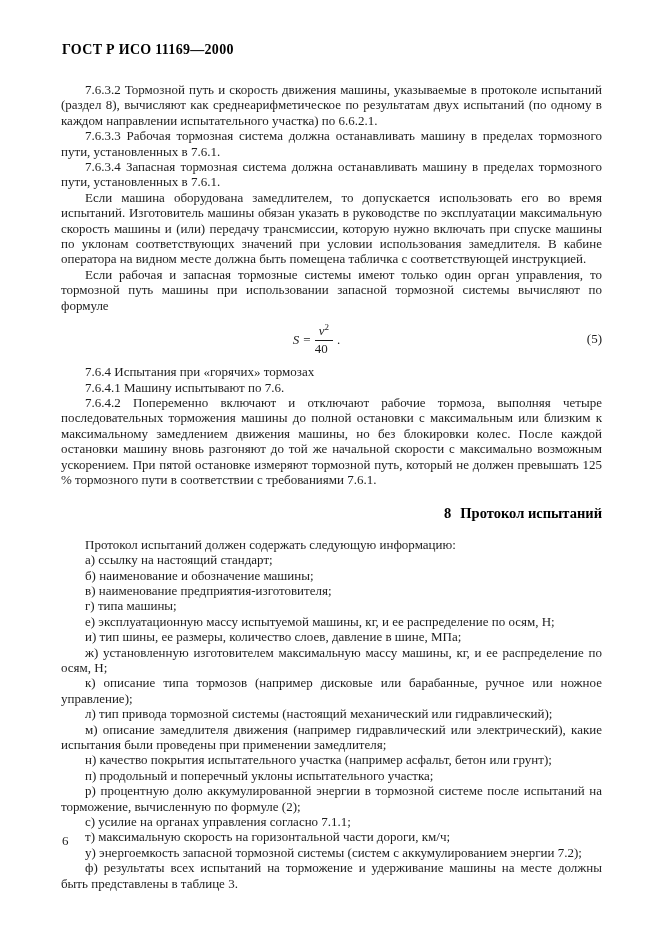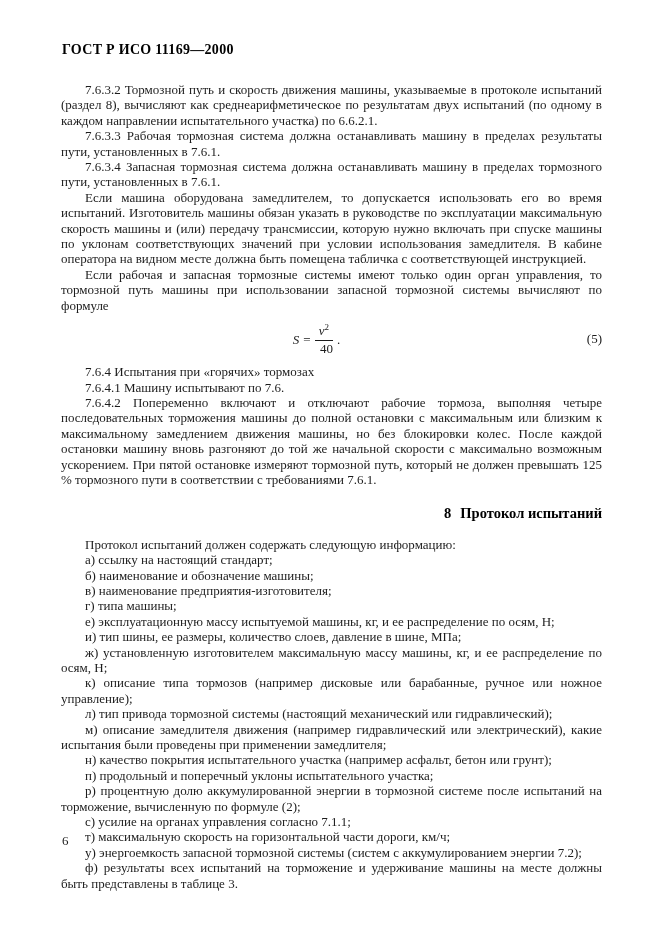--- a/index.html
+++ b/index.html
@@ -49,21 +49,21 @@
     display: inline-flex;
     align-items: center;
     gap: 4px;
     font-size: 13px;
     margin-right: 30px;
   }
   .f-var { font-style: italic; }
   .frac {
     display: inline-block;
     vertical-align: middle;
-    text-align: right;
+    text-align: left;
     line-height: 1.15;
   }
   .frac .num {
     display: block;
     border-bottom: 1px solid #1c1c1c;
     padding: 0 4px 1px 4px;
   }
   .frac .num sup {
     font-size: 9px;
     font-style: normal;
@@ -95,21 +95,21 @@
 </head>
 <body>
 
 <div class="page">
 
   <div class="doc-header">ГОСТ Р ИСО 11169—2000</div>
 
   <div class="text-block">
 
     <p class="para">7.6.3.2 Тормозной путь и скорость движения машины, указываемые в протоколе испытаний (раздел 8), вычисляют как среднеарифметическое по результатам двух испытаний (по одному в каждом направлении испытательного участка) по 6.6.2.1.</p>
-    <p class="para">7.6.3.3 Рабочая тормозная система должна останавливать машину в пределах результаты пути, установленных в 7.6.1.</p>
+    <p class="para">7.6.3.3 Рабочая тормозная система должна останавливать машину в пределах тормозного пути, установленных в 7.6.1.</p>
     <p class="para">7.6.3.4 Запасная тормозная система должна останавливать машину в пределах тормозного пути, установленных в 7.6.1.</p>
     <p class="para">Если машина оборудована замедлителем, то допускается использовать его во время испытаний. Изготовитель машины обязан указать в руководстве по эксплуатации максимальную скорость машины и (или) передачу трансмиссии, которую нужно включать при спуске машины по уклонам соответствующих значений при условии использования замедлителя. В кабине оператора на видном месте должна быть помещена табличка с соответствующей инструкцией.</p>
     <p class="para">Если рабочая и запасная тормозные системы имеют только один орган управления, то тормозной путь машины при использовании запасной тормозной системы вычисляют по формуле</p>
 
     <div class="formula-row">
       <span class="formula">
         <span class="f-var">S</span>
         <span>=</span>
         <span class="frac">
           <span class="num"><span class="f-var">v</span><sup>2</sup></span>

